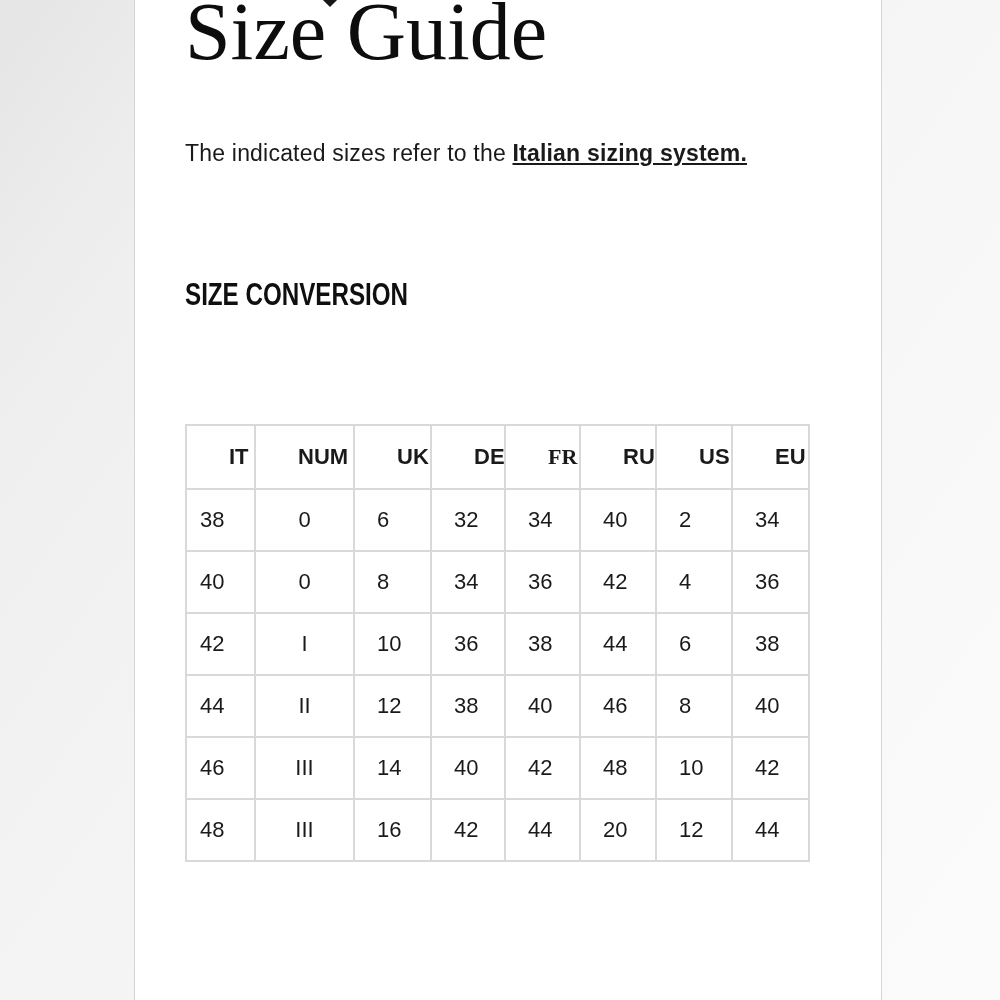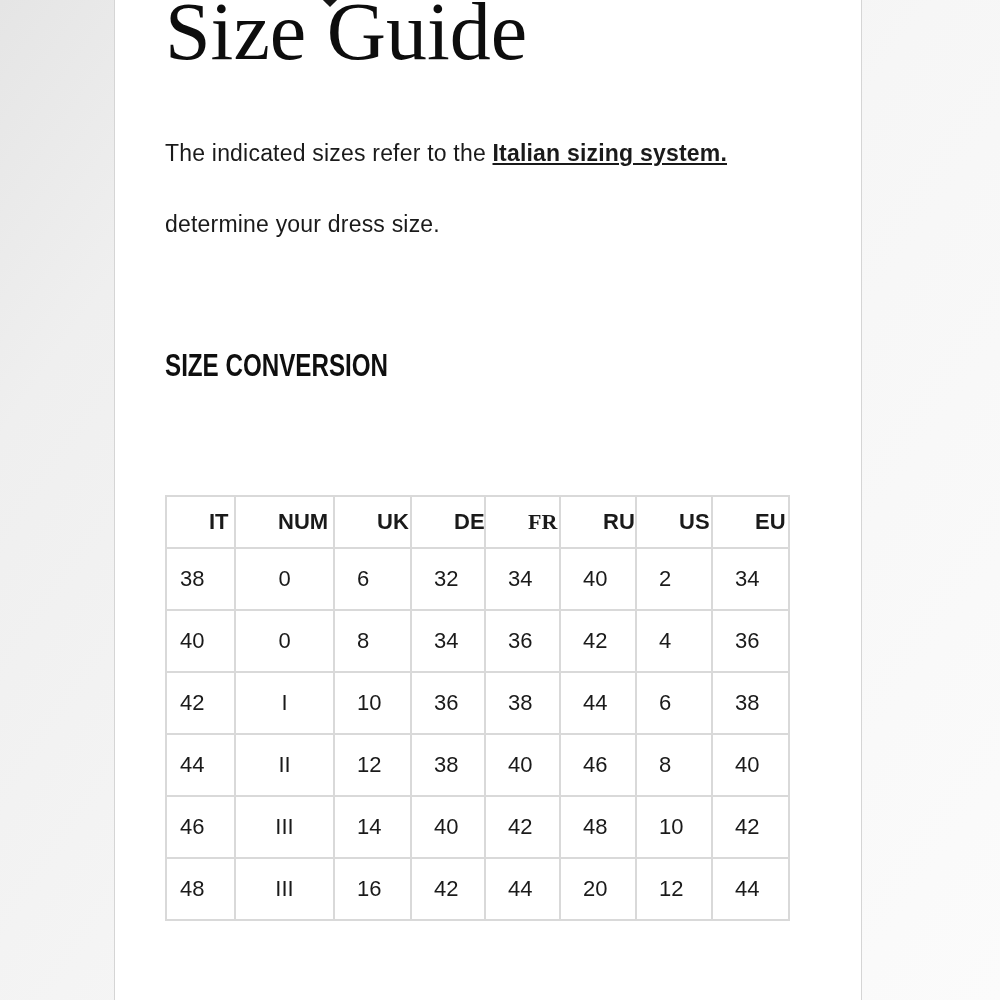--- a/index.html
+++ b/index.html
@@ -14,21 +14,21 @@
   body{
     width:1000px;height:1000px;
     overflow:hidden;
     background:linear-gradient(125deg,#e5e5e5 0%,#efefef 18%,#f6f6f6 55%,#fbfbfb 100%);
     font-family:"Liberation Sans","DejaVu Sans",sans-serif;
     color:var(--text);
     position:relative;
   }
   .content-card{
     position:absolute;
-    left:114px;top:0;
+    left:134px;top:0;
     width:748px;height:1000px;
     background:var(--card-bg);
     border-left:1px solid var(--card-edge);
     border-right:1px solid var(--card-edge);
     padding:0 0 0 50px;
     overflow:hidden;
   }
   .page-title{
     font-family:"Liberation Serif","DejaVu Serif",serif;
     font-weight:400;
@@ -72,21 +72,21 @@
     font-size:22px;
     color:var(--text);
   }
   .size-table th,.size-table td{
     border:2px solid var(--table-border);
     text-align:left;
     padding:0 0 0 22px;
     vertical-align:middle;
     overflow:hidden;
   }
-  .size-table th{font-weight:700;height:52px;padding-left:42px;}
+  .size-table th{font-weight:700;height:64px;padding-left:42px;}
   .size-table td{font-weight:400;height:62px;}
   .size-table th:nth-child(1){width:69px;}
   .size-table th:nth-child(2){width:99px;}
   .size-table th:nth-child(3){width:77px;}
   .size-table th:nth-child(4){width:74px;}
   .size-table th:nth-child(5){width:75px;font-family:Liberation Serif, serif;}
   .size-table th:nth-child(6){width:76px;}
   .size-table th:nth-child(7){width:76px;margin-left:36px;}
   .size-table th:nth-child(8){width:77px;}
   .size-table td:nth-child(1){padding-left:13px;}
@@ -102,21 +102,20 @@
 </head>
 <body>
 
 <div class="content-card">
 
   <h1 class="page-title">Size Guide</h1>
 
   <p class="intro"><span>The indicated sizes refer to the </span><b>Italian sizing system.</b></p>
 
   <p class="instructions">
-    <span>determine your dress size.</span>
   </p>
 
   <h2 class="section-heading">SIZE CONVERSION</h2>
 
   <table class="size-table">
     <thead>
       <tr>
           <th>IT</th>
           <th>NUM</th>
           <th>UK</th>

